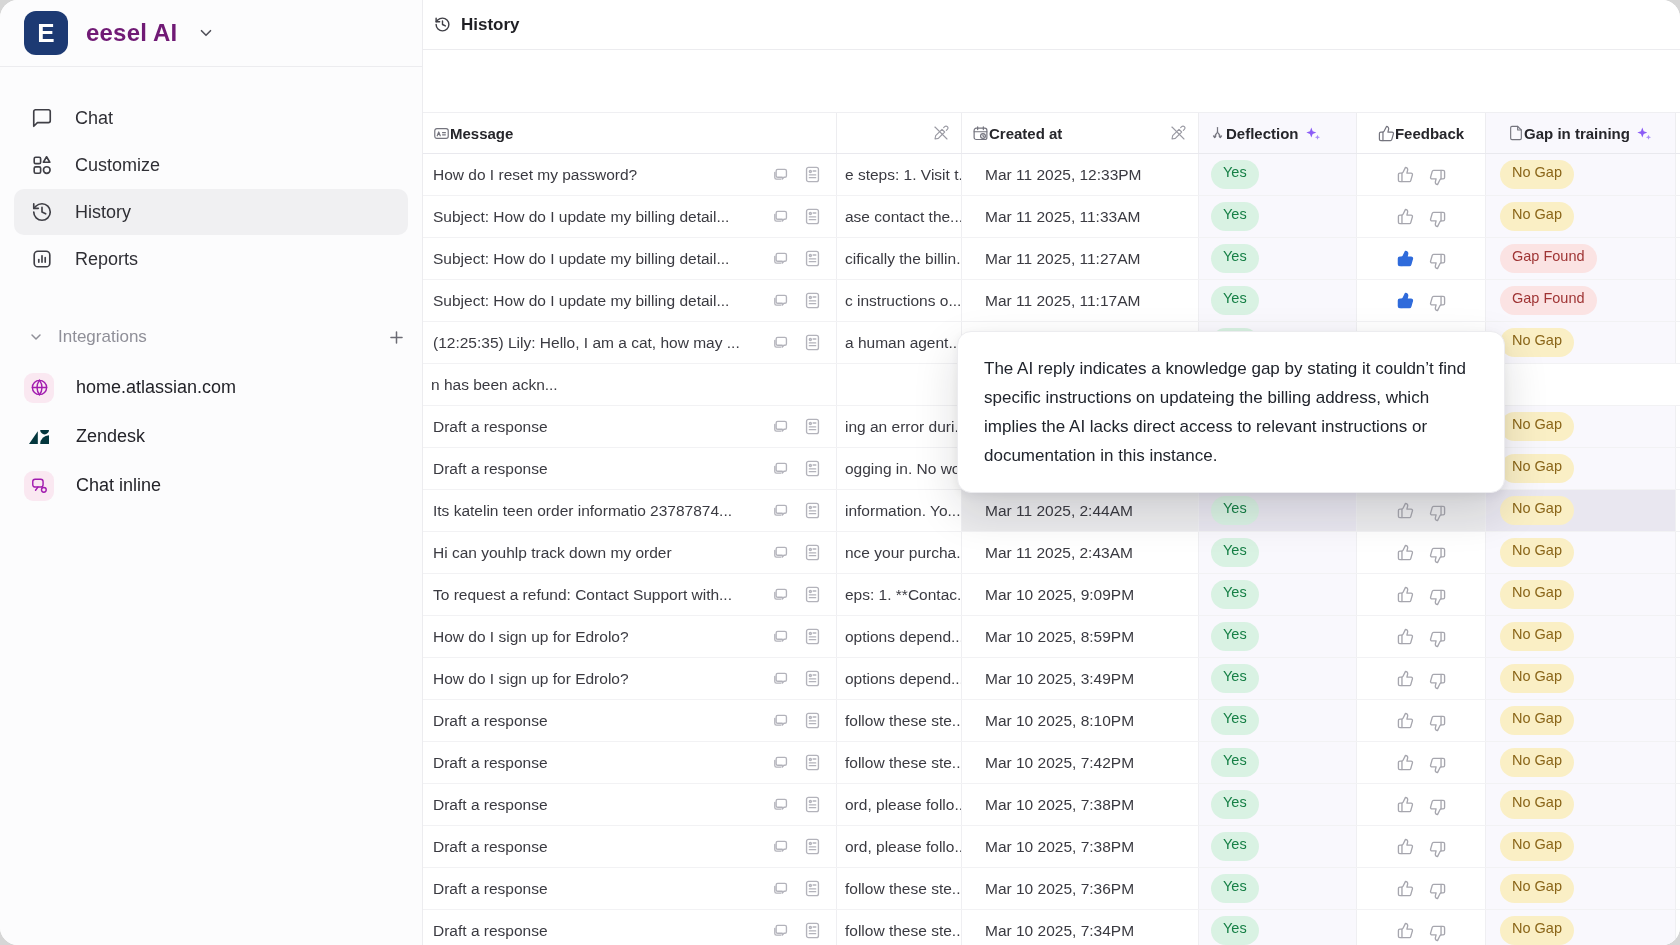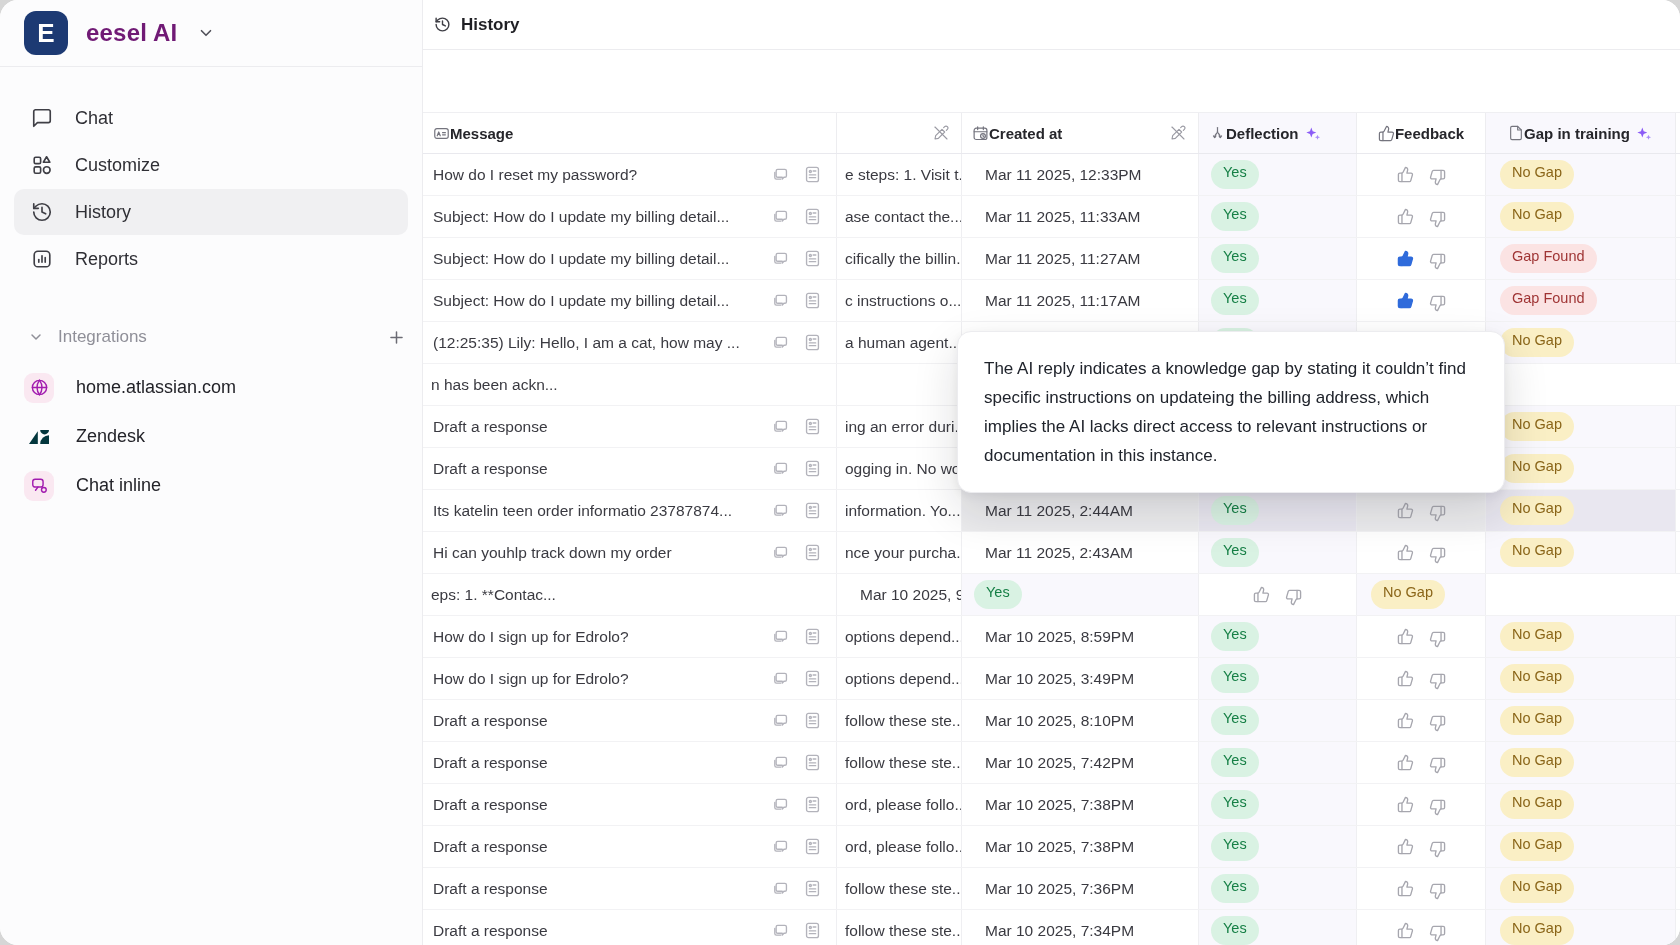--- a/index.html
+++ b/index.html
@@ -723,20 +723,39 @@
                   <path d="M17 14V2"></path>
                   <path d="M9 18.12 10 14H4.17a2 2 0 0 1-1.92-2.56l2.33-8A2 2 0 0 1 6.5 2H20a2 2 0 0 1 2 2v8a2 2 0 0 1-2 2h-2.76a2 2 0 0 0-1.79 1.11L12 22a3.13 3.13 0 0 1-3-3.88Z"></path>
                 </svg>
       </button>
     </div>
     <div class="td td-gap ai">
       <span class="badge badge-yellow">No Gap</span>
     </div>
   </div>
           <div class="grid-row tr">
+    <div class="td td-message">
+      <span class="msg-text">To request a refund: Contact Support with...</span>
+      <span class="row-icons">
+        <span>
+          <svg width="19" height="19" viewBox="0 0 24 24" fill="none" stroke="currentColor" stroke-width="1.7" stroke-linecap="round" stroke-linejoin="round">
+                    <path d="M8.5 5.5h9a2 2 0 0 1 2 2v6a2 2 0 0 1-2 2h-1.2l-2 2.3-.1-2.3H8.5a2 2 0 0 1-2-2v-6a2 2 0 0 1 2-2z"></path>
+                    <path d="M4.8 9.5v6.3a2 2 0 0 0 2 2h5.7"></path>
+                  </svg>
+        </span>
+        <span>
+          <svg width="19" height="19" viewBox="0 0 24 24" fill="none" stroke="currentColor" stroke-width="1.7" stroke-linecap="round" stroke-linejoin="round">
+                    <rect x="4.5" y="3" width="15" height="18" rx="2.5"></rect>
+                    <circle cx="9.3" cy="8.2" r="1.3"></circle>
+                    <path d="M12.8 7.6h3.4"></path>
+                    <path d="M8 12.5h8M8 16h8"></path>
+                  </svg>
+        </span>
+      </span>
+    </div>
     <div class="td td-reply">
       <span class="reply-text">eps: 1. **Contac...</span>
     </div>
     <div class="td td-created">
       <span class="created-text">Mar 10 2025, 9:09PM</span>
     </div>
     <div class="td td-deflection ai">
       <span class="badge badge-green">Yes</span>
     </div>
     <div class="td td-feedback">

